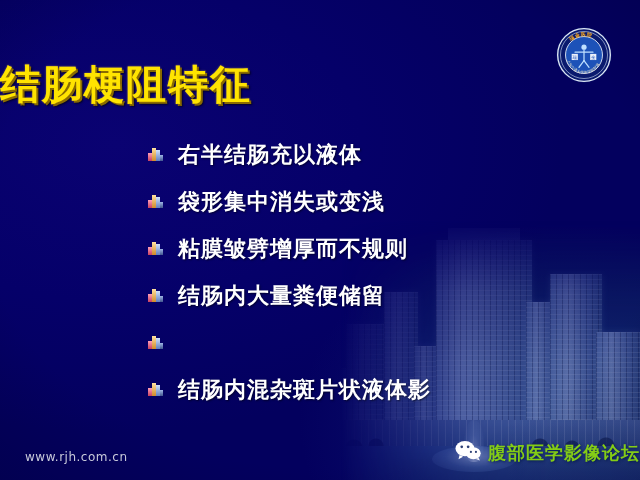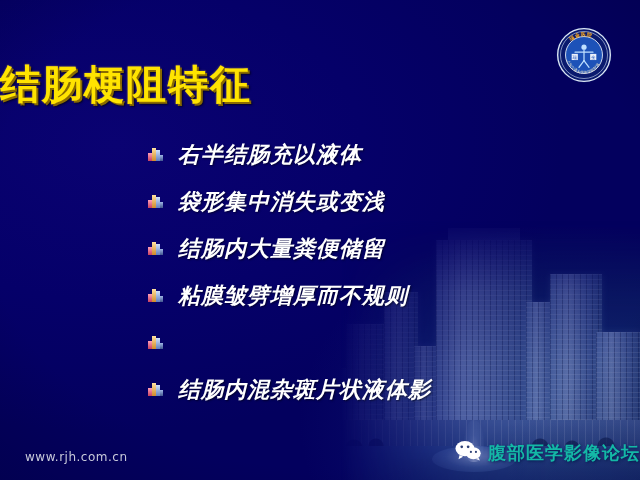--- a/index.html
+++ b/index.html
@@ -181,21 +181,20 @@
   .list {
     position: absolute;
     left: 148px;
     top: 131px;
     width: 420px;
   }
   .item {
     display: flex;
     align-items: center;
     height: 47px;
-    font-style: italic;
   }
   .bullet {
     position: relative;
     width: 15px;
     height: 14px;
     flex: 0 0 15px;
     margin-right: 15px;
   }
   .bullet i {
     position: absolute;
@@ -231,21 +230,21 @@
     position: absolute;
     left: 455px;
     top: 440px;
     display: flex;
     align-items: center;
     gap: 7px;
   }
   .forum-label {
     font-size: 18px;
     font-weight: bold;
-    color: #14b8a6;
+    color: #84cc16;
     letter-spacing: 1px;
     text-shadow: 1px 1px 3px rgba(0,20,70,0.85);
     white-space: nowrap;
   }
 </style>
 </head>
 <body>
 
 <div id="slide">
 
@@ -327,31 +326,31 @@
       <span class="item-text">袋形集中消失或变浅</span>
     </div>
 
     <div class="item">
       <span class="bullet">
         <i class="p1"></i>
           <i class="p2"></i>
           <i class="p3"></i>
           <i class="p4"></i>
       </span>
+      <span class="item-text">粘膜皱劈增厚而不规则</span>
+    </div>
+
+    <div class="item">
+      <span class="bullet">
+        <i class="p1"></i>
+          <i class="p2"></i>
+          <i class="p3"></i>
+          <i class="p4"></i>
+      </span>
       <span class="item-text">结肠内大量粪便储留</span>
-    </div>
-
-    <div class="item">
-      <span class="bullet">
-        <i class="p1"></i>
-          <i class="p2"></i>
-          <i class="p3"></i>
-          <i class="p4"></i>
-      </span>
-      <span class="item-text">粘膜皱劈增厚而不规则</span>
     </div>
 
     <div class="item">
       <span class="bullet">
         <i class="p1"></i>
           <i class="p2"></i>
           <i class="p3"></i>
           <i class="p4"></i>
       </span>
     </div>

